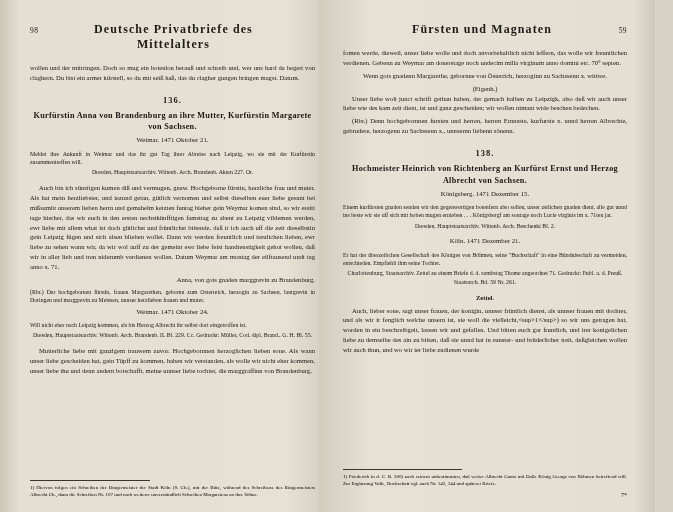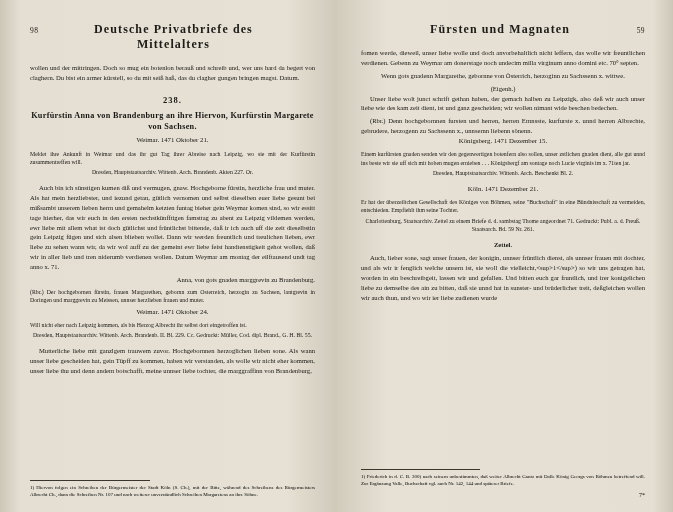--- a/index.html
+++ b/index.html
@@ -29,21 +29,21 @@
     background: #e3ded1;
   }
   .page-left {
     left: 0;
     width: 337px;
     background: linear-gradient(to right, #cdc7b8 0%, #e4dfd2 6%, #e6e1d4 85%, #cfc9ba 100%);
     padding-left: 30px;
     padding-right: 22px;
   }
   .page-right {
-    left: 337px;
+    left: 319px;
     width: 336px;
     background: linear-gradient(to left, #cdc7b8 0%, #e4dfd2 6%, #e6e1d4 85%, #d2ccbd 100%);
     padding-left: 24px;
     padding-right: 28px;
   }
   .gutter {
     position: absolute;
     left: 330px;
     top: 0;
     width: 14px;
@@ -165,22 +165,22 @@
 
   <div class="page page-left">
     <div class="running-head rh-left">
       <span class="rh-num">98</span>
       <span class="rh-title">Deutsche Privatbriefe des Mittelalters</span>
     </div>
 
     <div class="col">
       <p class="noind">wollen und der mittringen. Doch so mug ein botenlon berauß und schreib und, wer uns hard da begert von claghern. Du bist ein armer kürstell, so du mit seiß haß, das du clagher gungen bringen magst. Datum.</p>
 
-      <div class="secnum">238.</div>
-      <div class="headline">Kurfürstin Anna von Brandenburg an ihre Hiervon, Kurfürstin Margarete von Sachsen.</div>
+      <div class="secnum">136.</div>
+      <div class="headline">Kurfürstin Anna von Brandenburg an ihre Mutter, Kurfürstin Margarete von Sachsen.</div>
       <div class="dateline">Weimar.  1471 Oktober 21.</div>
       <div class="regest">Meldet ihre Ankunft in Weimar und das ihr gut Tag ihrer Abreise nach Leipzig, wo sie mit der Kurfürstin zusammentreffen will.</div>
       <div class="source">Dresden, Hauptstaatsarchiv.  Wittenb. Arch.  Brandenb. Akten 227.  Or.</div>
       <p>Auch bin ich sünstigen kumen diß und vermugen, gnaw. Hochgeborne fürstin, herzliche frau und muter.  Als hat mein herzliebster, und iezund getan, gütlich vernomen und selbst dieselben euer liebe gesunt bei mißsambt unserem lieben herrn und gemahelm ketzten funtag bieher gein Weymar komen sind, so wir essitt tage hierher, das wir euch in den ersten nechstkünfftigen famsttag zu abent zu Leipzig vildemen werden, ewr liebe mit allem what ist doch gütlichst und früntlichst bittende, daß ir ich auch uff die zeit dieselbstin gein Leipzig fügen und sich alsen blieben wollet.  Dann wir werden freuntlich und treulichen lieben, ewr liebe zu sehen wann wir, da wir wol auff zu der gemeint ewr liebe feist handtenstigkeit gehot wollen, daß wir in aller lieb und tren niderumb verdienen wollen.  Datum Weymar am montag der eilftausend undt tag anno x. 71.</p>
       <div class="gap-sm"></div>
       <div class="rightline">Anna, von gots gnaden marggrevin zu Brandenburg.</div>
       <div class="gap-sm"></div>
       <div class="regest">(Rbr.)  Der hochgebornen fürstin, frauen Margarethen, gebornn zum Osterreich, herzogin zu Sachsen, lantgrevin in Doringen und marggrevin zu Meissen, unnser herzlieben frauen und muter.</div>
 
       <div class="dateline">Weimar.  1471 Oktober 24.</div>
@@ -205,20 +205,22 @@
     <div class="col">
       <p class="noind">fomen werde, dieweil, unser liebe wolle und doch anvorbehaltlich nicht leffern, das wolle wir freuntlichen verdienen.  Gebenn zu Weymar am donerstage noch undecim milla virginum anno domini etc. 70° septen.</p>
       <div class="gap-sm"></div>
       <div class="centerline">Wenn gots gnadenn Margarethe, gebornne von Österrich, herzoginn zu Sachssenn x. wittwe.</div>
       <div class="gap-sm"></div>
       <div class="centerline">(Eigenh.)</div>
       <p>Unser liebe wolt junct schrift gethan haben, der gemach halben zu Leipzigk, also deß wir auch unser liebe wie des kam zeit dient, ist und ganz gescheiden; wir wollen nimant wide beschen bedechen.</p>
       <div class="gap-sm"></div>
       <p><span>(Rbr.)</span> <span>Denn hochgebornnen fursten und herren, herren Ernnsste, kurfurste x. unnd herren Albrechte, gebrudere, herzogenn zu Sachssenn x., unnsernn liebenn sönenn.</span></p>
 
+      <div class="secnum">138.</div>
+      <div class="headline">Hochmeister Heinrich von Richtenberg an Kurfürst Ernst und Herzog Albrecht von Sachsen.</div>
       <div class="dateline">Königsberg.  1471 Dezember 15.</div>
       <div class="regest">Einem kurfürsten gnaden senden wir den gegenwertigen botenfern also sollen, unser zstlichen gnaden dient, alle gut unnd ins beste wir sie uff sich mit hoben mugen ernieben . . . Königsbergf am sontage noch Lucie virginis im x. 71ten jar.</div>
       <div class="source">Dresden, Hauptstaatsarchiv.  Wittenb. Arch.  Beschenkt Bl. 2.</div>
 
       <div class="dateline">Köln.  1471 Dezember 21.</div>
       <div class="regest">Er hat der überzeiltchen Gesellschaft des Königes von Böhmen, seine "Buchschaft" in eine Bündnisschaft zu vermeiden, entschieden.  Empfiehlt ihm seine Tochter.</div>
       <div class="source">Charlottenburg, Staatsarchiv.  Zettel zu einem Briefe d. d. sambstag Thome angeordnet 71.
 Gedruckt: Publ. a. d. Preuß. Staatsarch. Bd. 59 Nr. 261.</div>
       <div class="centerline" style="font-weight:bold;">Zettel.</div>
       <div class="gap-sm"></div>

